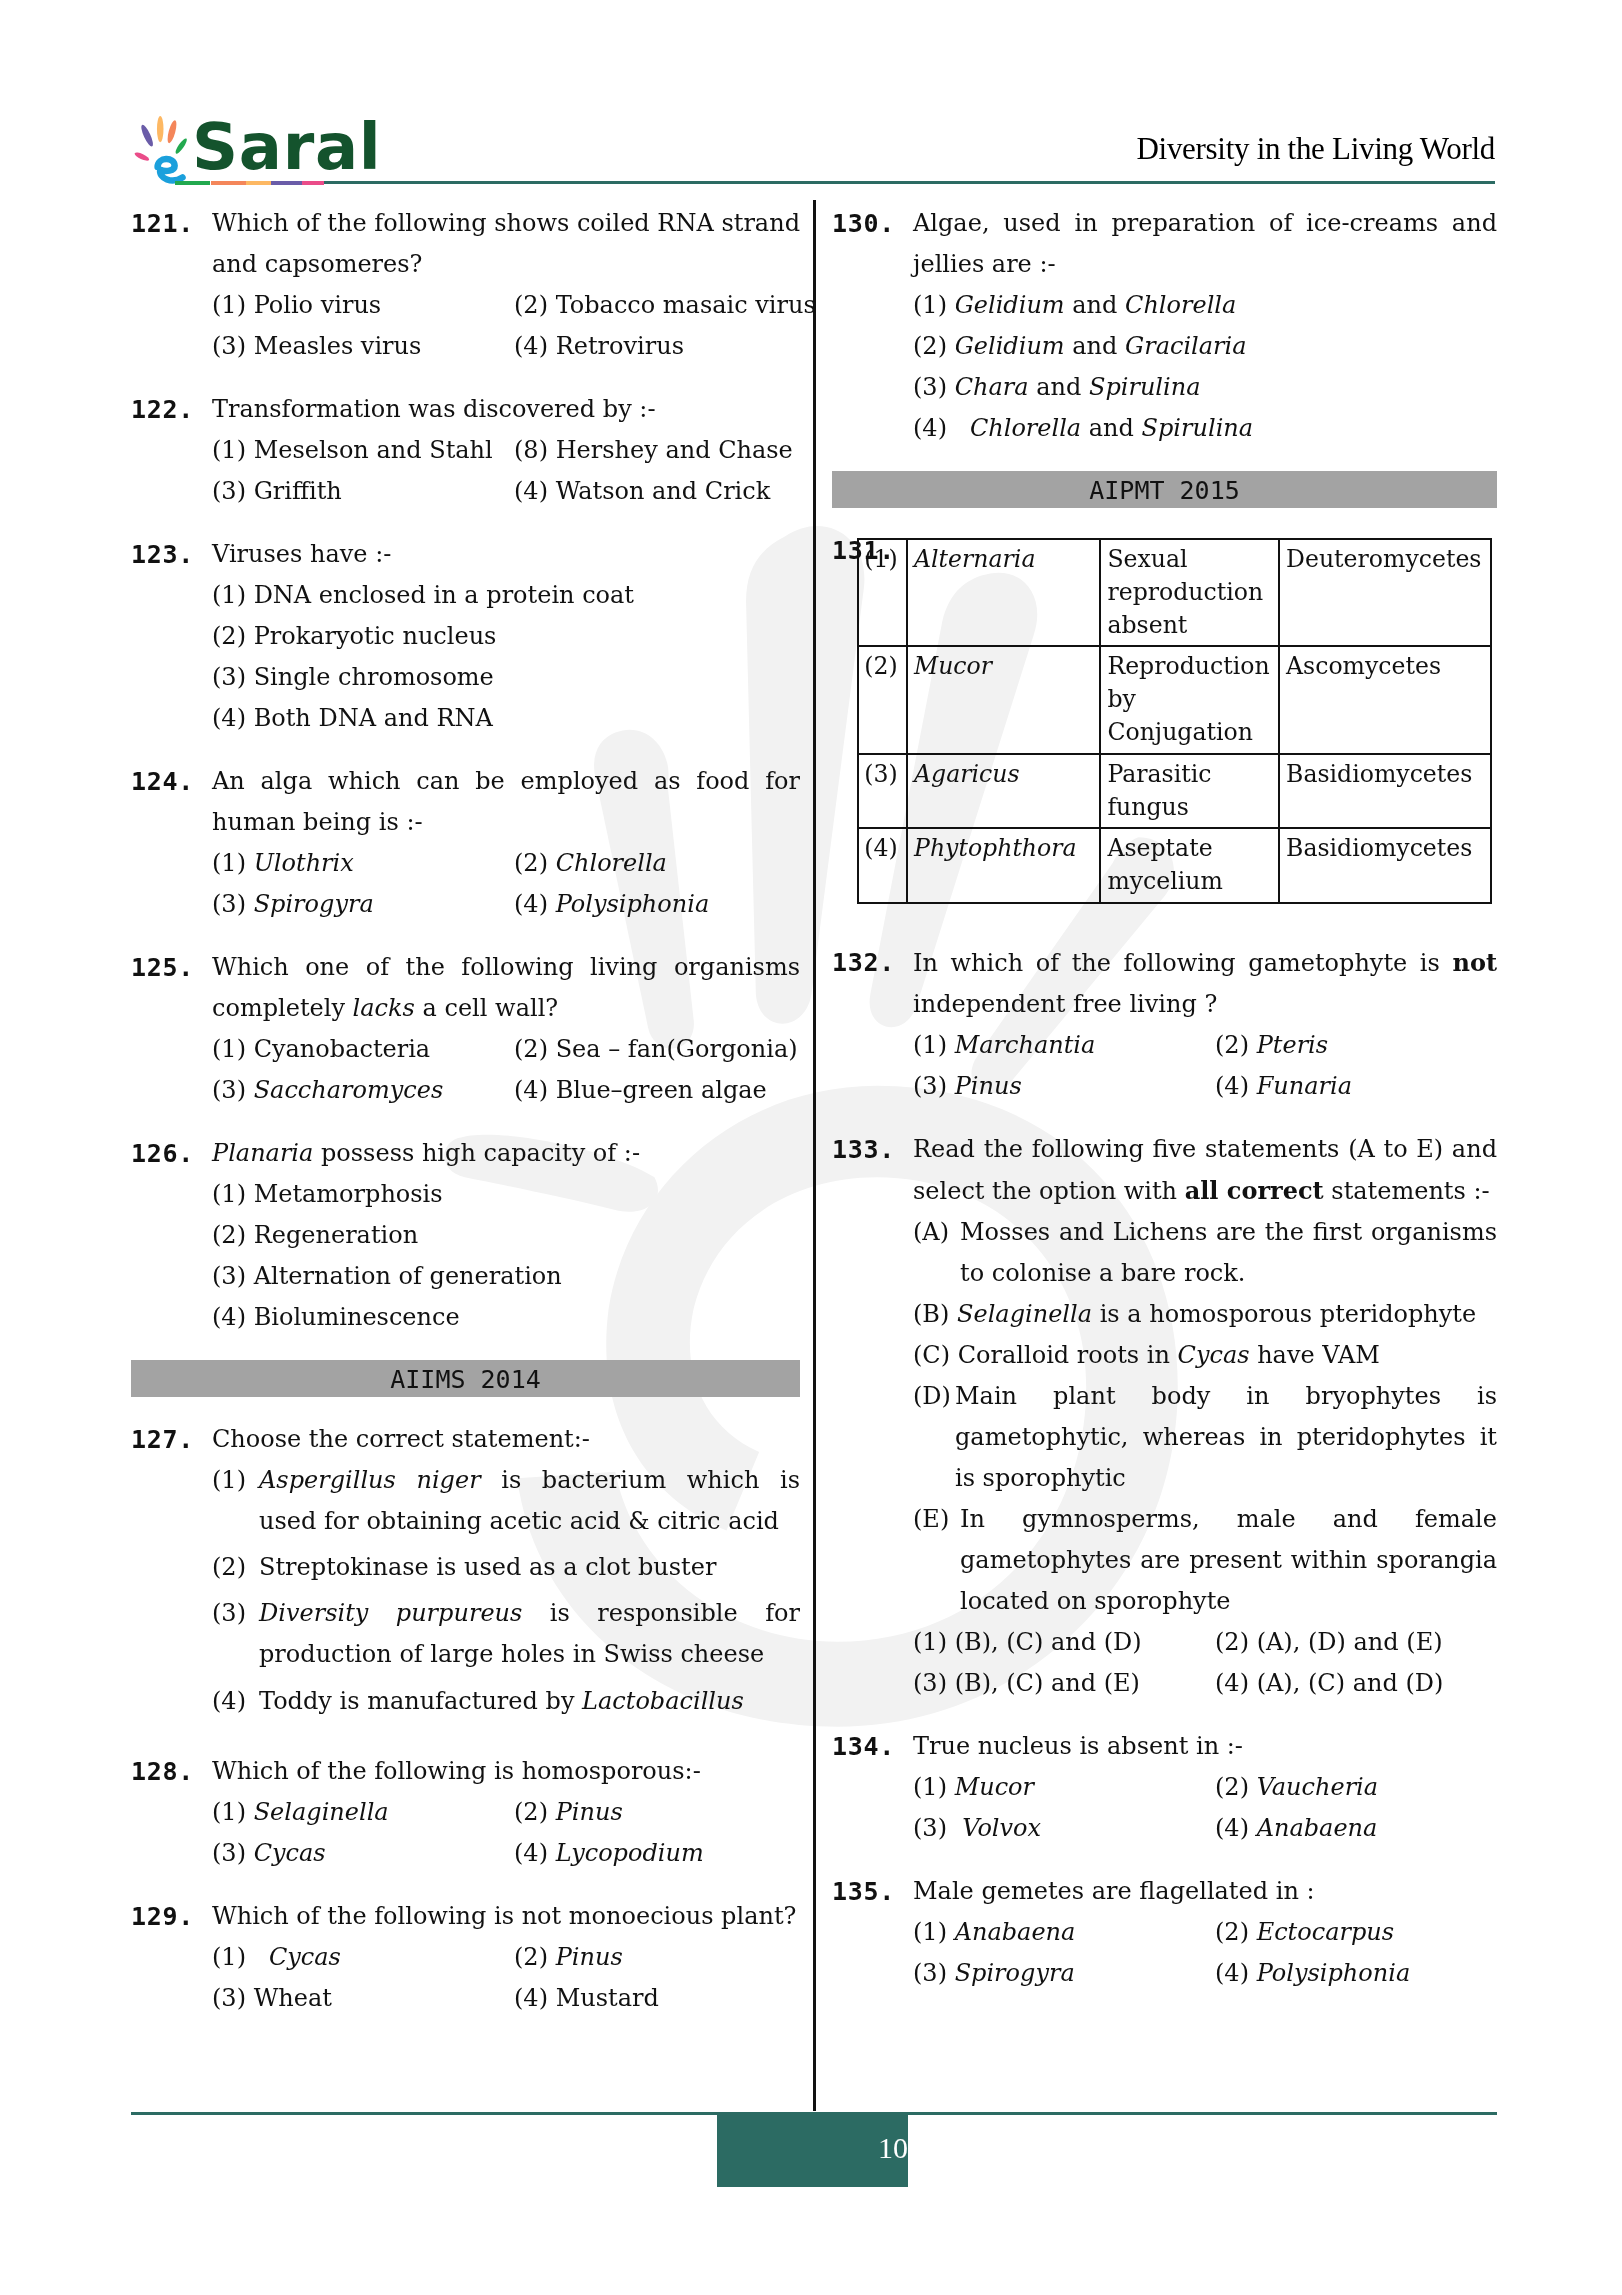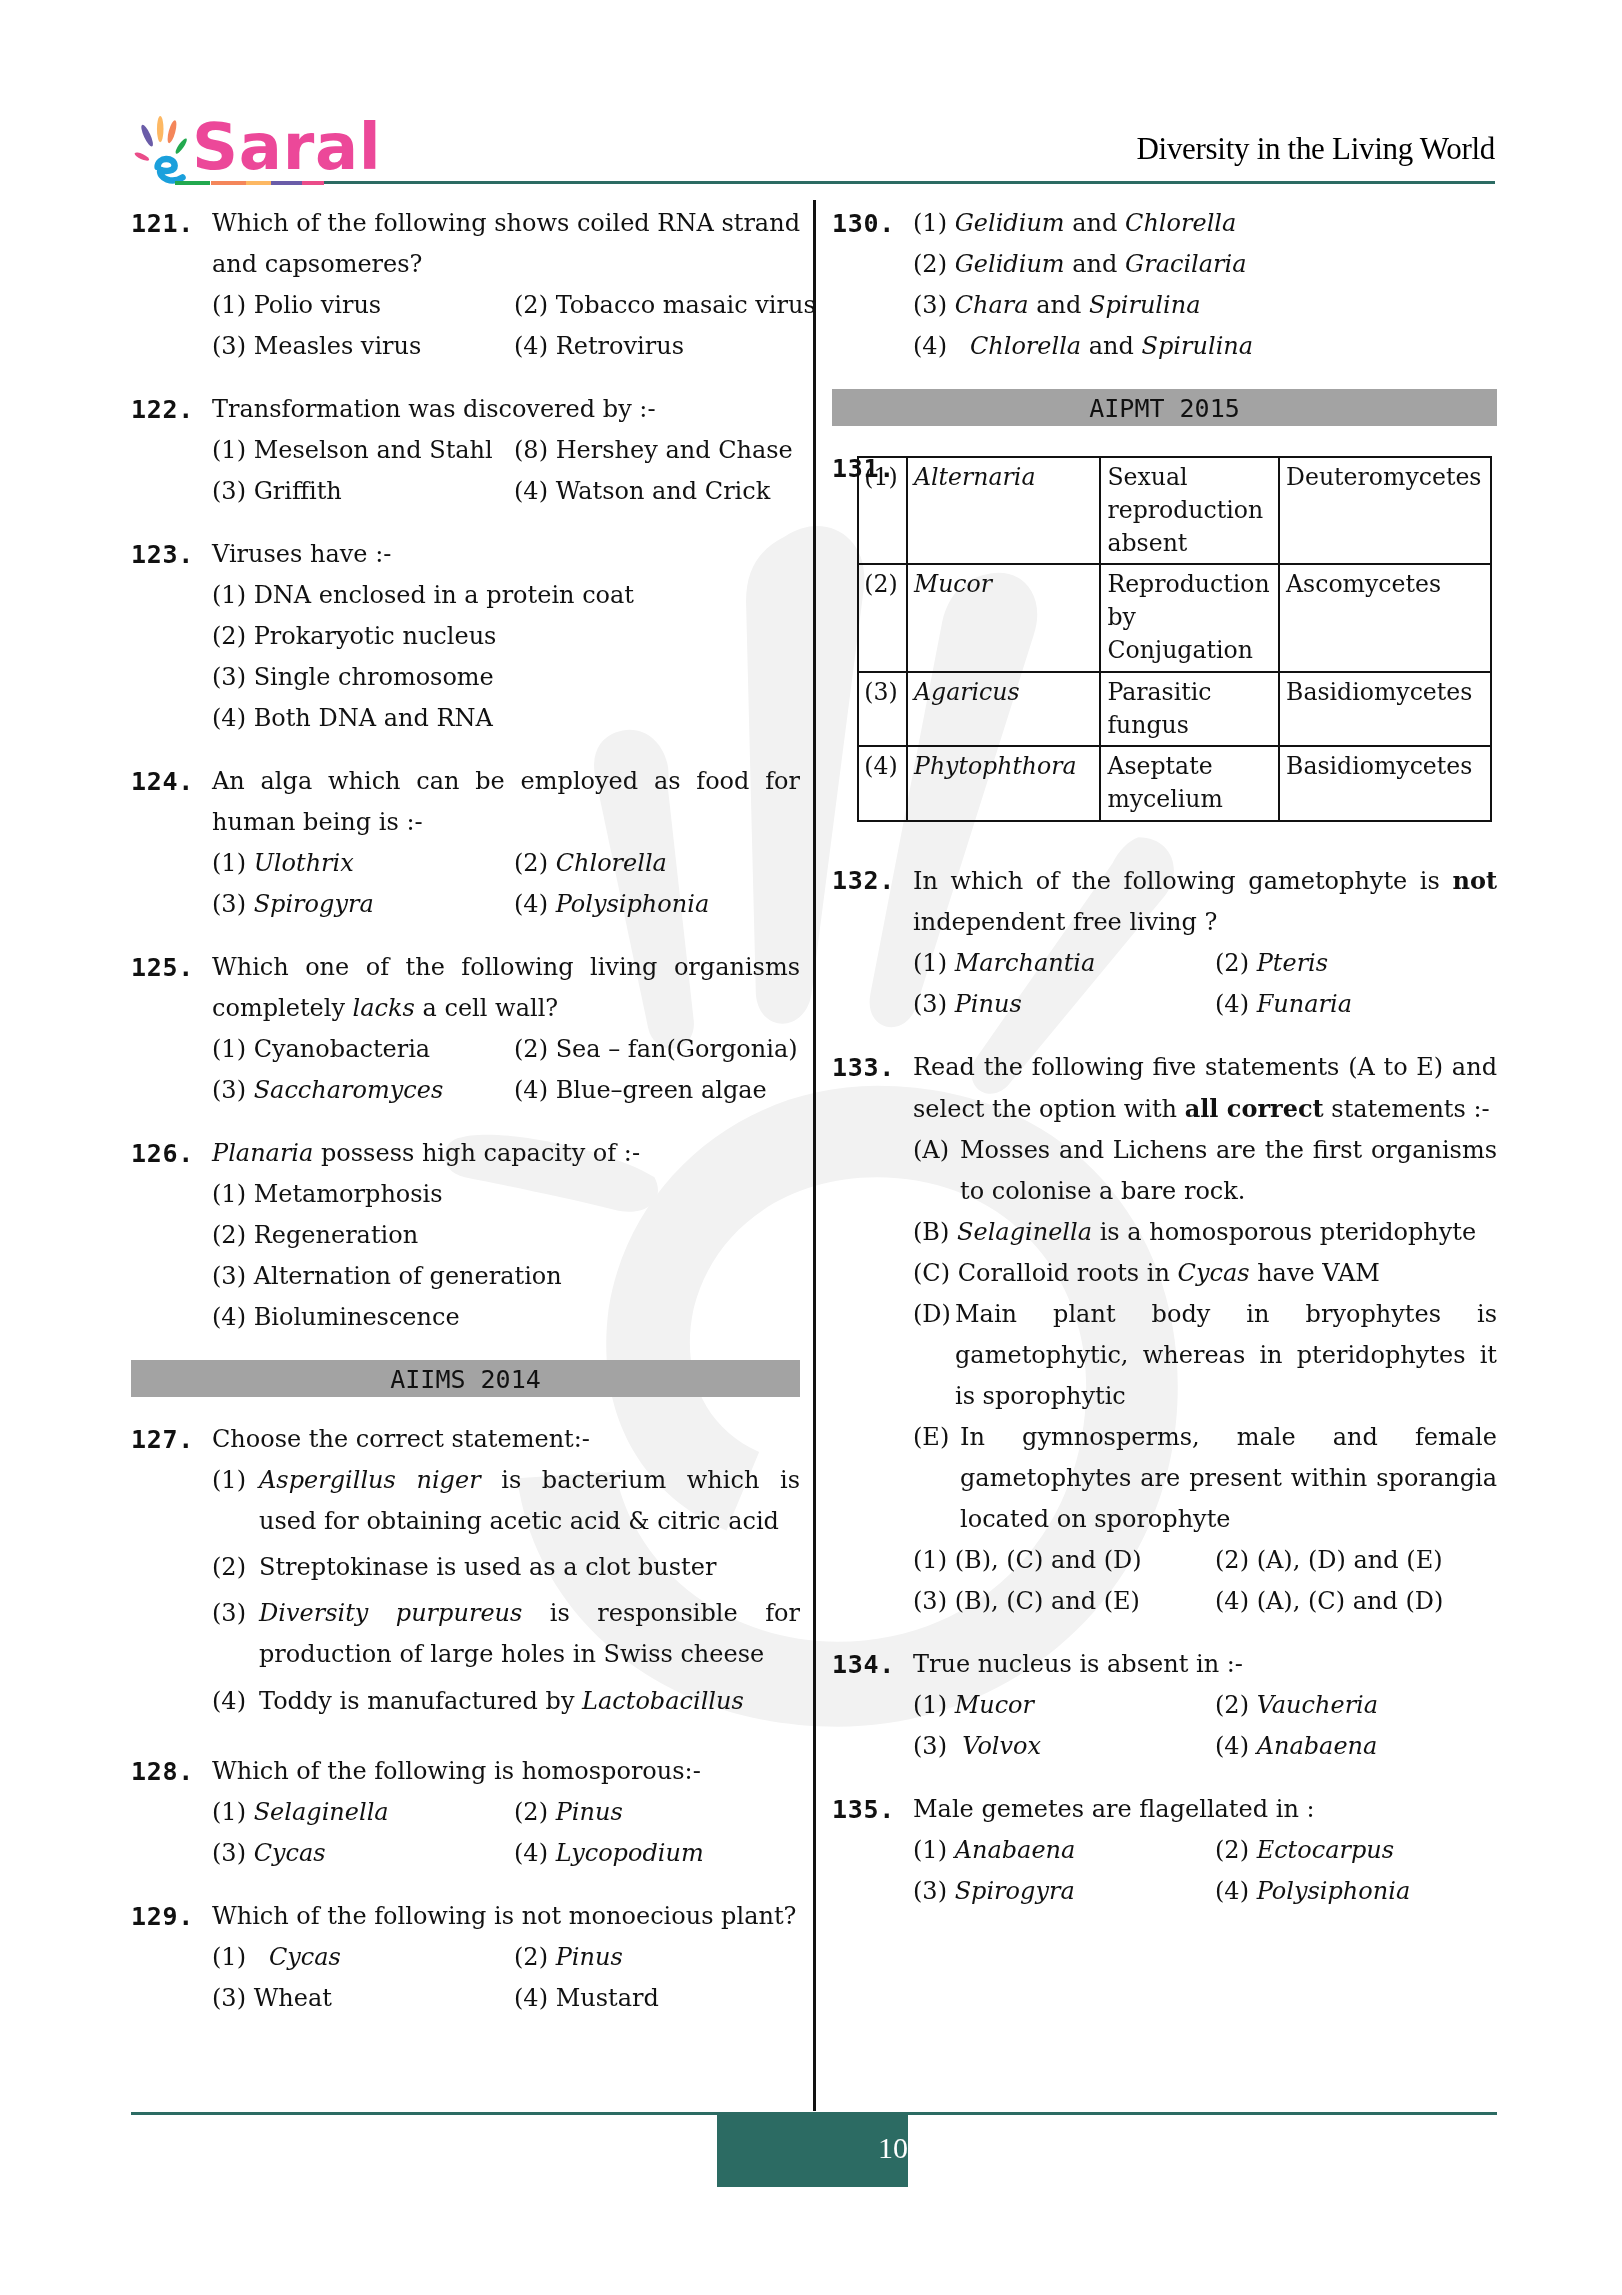--- a/index.html
+++ b/index.html
@@ -6,21 +6,21 @@
   body { width:1622px; height:2295px; position:relative; overflow:hidden;
          font-family:"DejaVu Serif", serif; color:#111; }
   .abs { position:absolute; }
 
   
   .watermark { position:absolute; left:419px; top:497px; width:798px; height:1243px; pointer-events:none; }
 
   
   .logo { position:absolute; left:134px; top:116px; height:72px; width:222px; }
   .logo-text { position:absolute; left:58px; top:-5.2px; font-family:"DejaVu Sans", sans-serif; font-weight:600;
-               font-size:64px; color:#ec4899; letter-spacing:0.7px; line-height:72px; }
+               font-size:64px; color:#14532d; letter-spacing:0.7px; line-height:72px; }
   .logo-bar { position:absolute; top:181px; height:3.9px; }
   .page-title { position:absolute; right:127px; top:131px; font-family:"Liberation Serif", serif;
                 font-size:31px; color:#000000; letter-spacing:-0.3px; }
   .top-rule { position:absolute; left:324px; top:181px; width:1171px; height:3.3px; background:#2c6b63; }
 
   
   .col { position:absolute; top:203px; }
   .col-left { left:131px; width:669px; }
   .col-right { left:832px; width:665px; }
   .divider { position:absolute; left:813px; top:200px; width:3.3px; height:1911px; background:#111; }
@@ -215,20 +215,21 @@
       </div>
     </div>
   </div>
 </div>
 
 <div class="col col-right">
 
   <div class="q">
     <span class="q-num">130.</span>
     <div class="q-body opt-list">
+      <span class="q-text">Algae, used in preparation of ice-creams and jellies are :-</span>
       <span class="opt"><span>(1)</span> <i>Gelidium</i><span> and </span><i>Chlorella</i></span>
       <span class="opt"><span>(2)</span> <i>Gelidium</i><span> and </span><i>Gracilaria</i></span>
       <span class="opt"><span>(3)</span> <i>Chara</i><span> and </span><i>Spirulina</i></span>
       <span class="opt"><span>(4)</span>&nbsp;&nbsp; <i>Chlorella</i><span> and </span><i>Spirulina</i></span>
     </div>
   </div>
 
   <div class="section-bar" style="margin-top:0">AIPMT 2015</div>
 
   <div class="q" style="margin-bottom:0">

